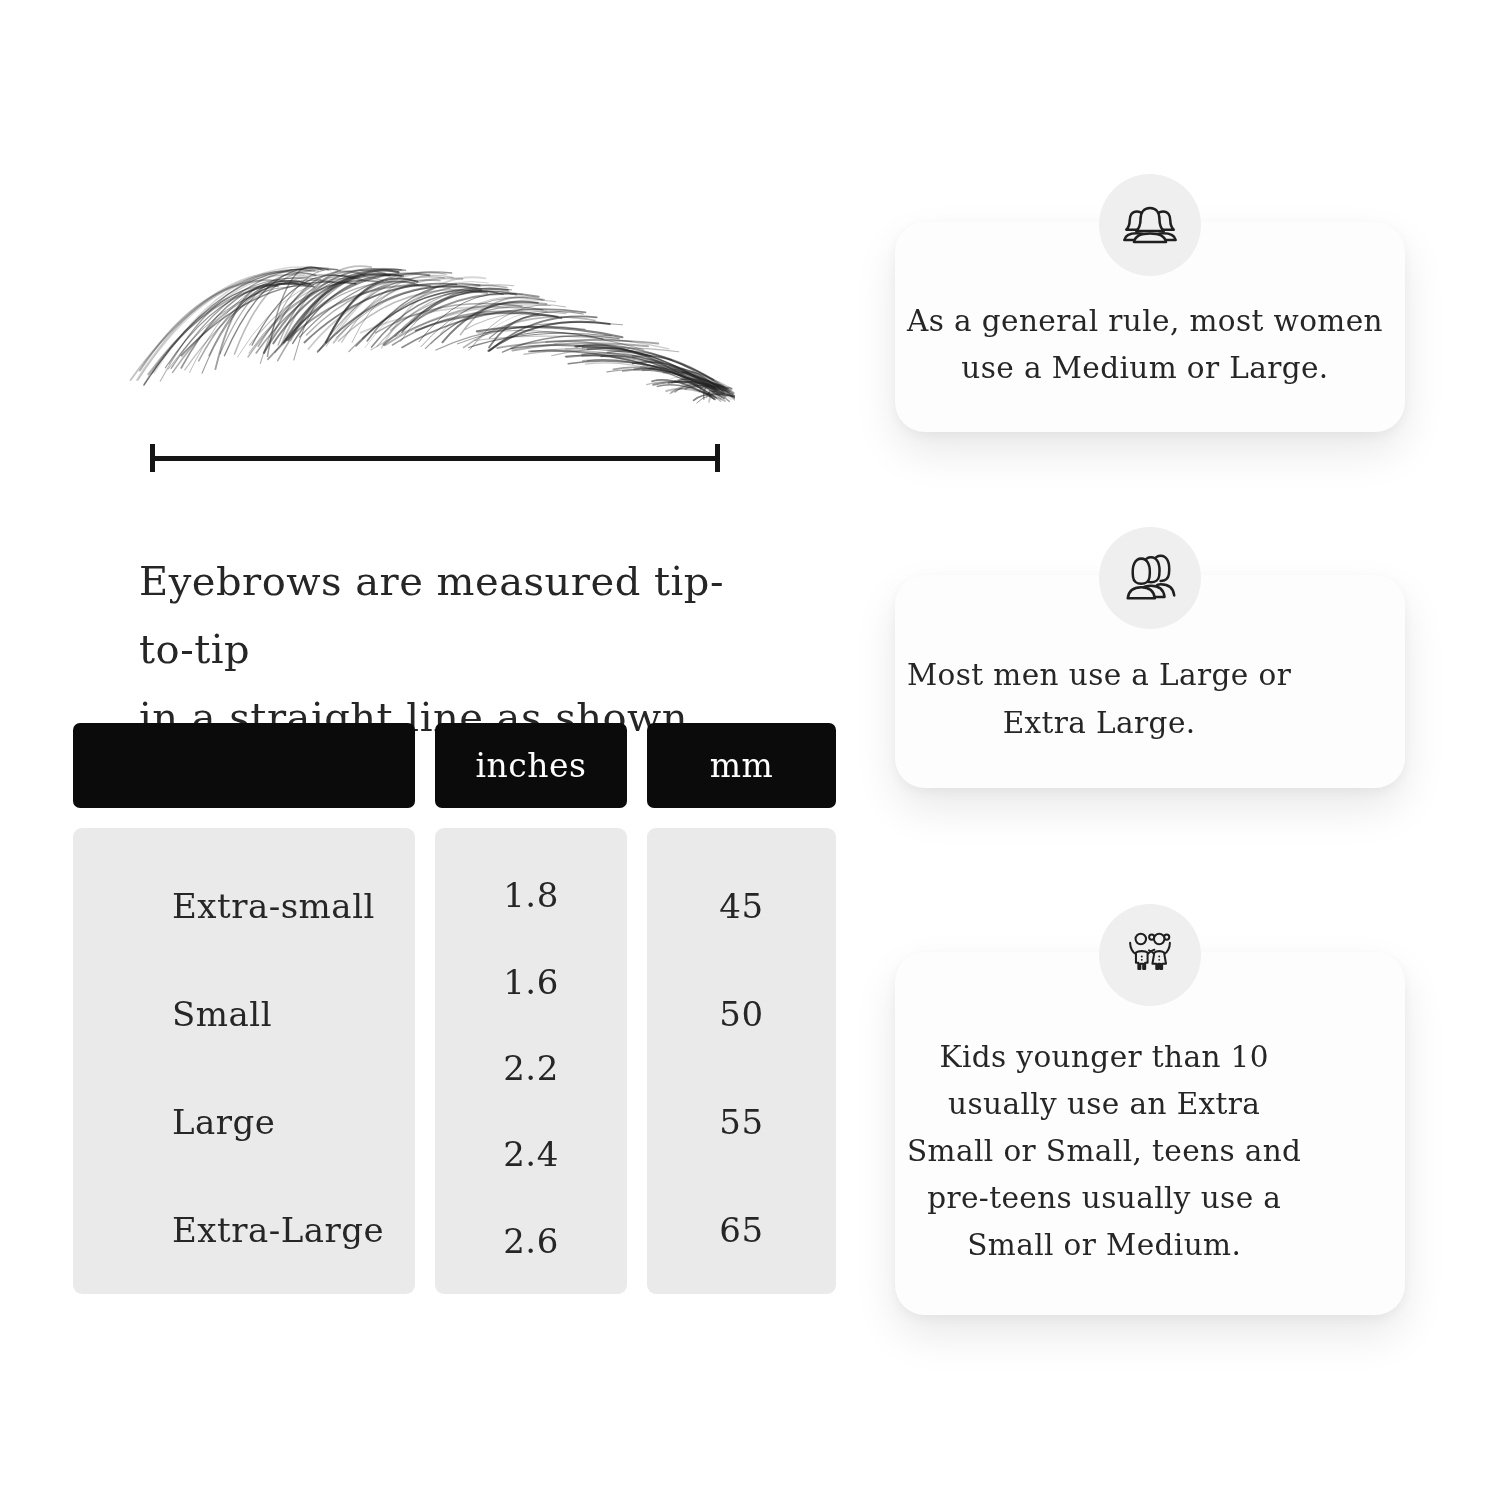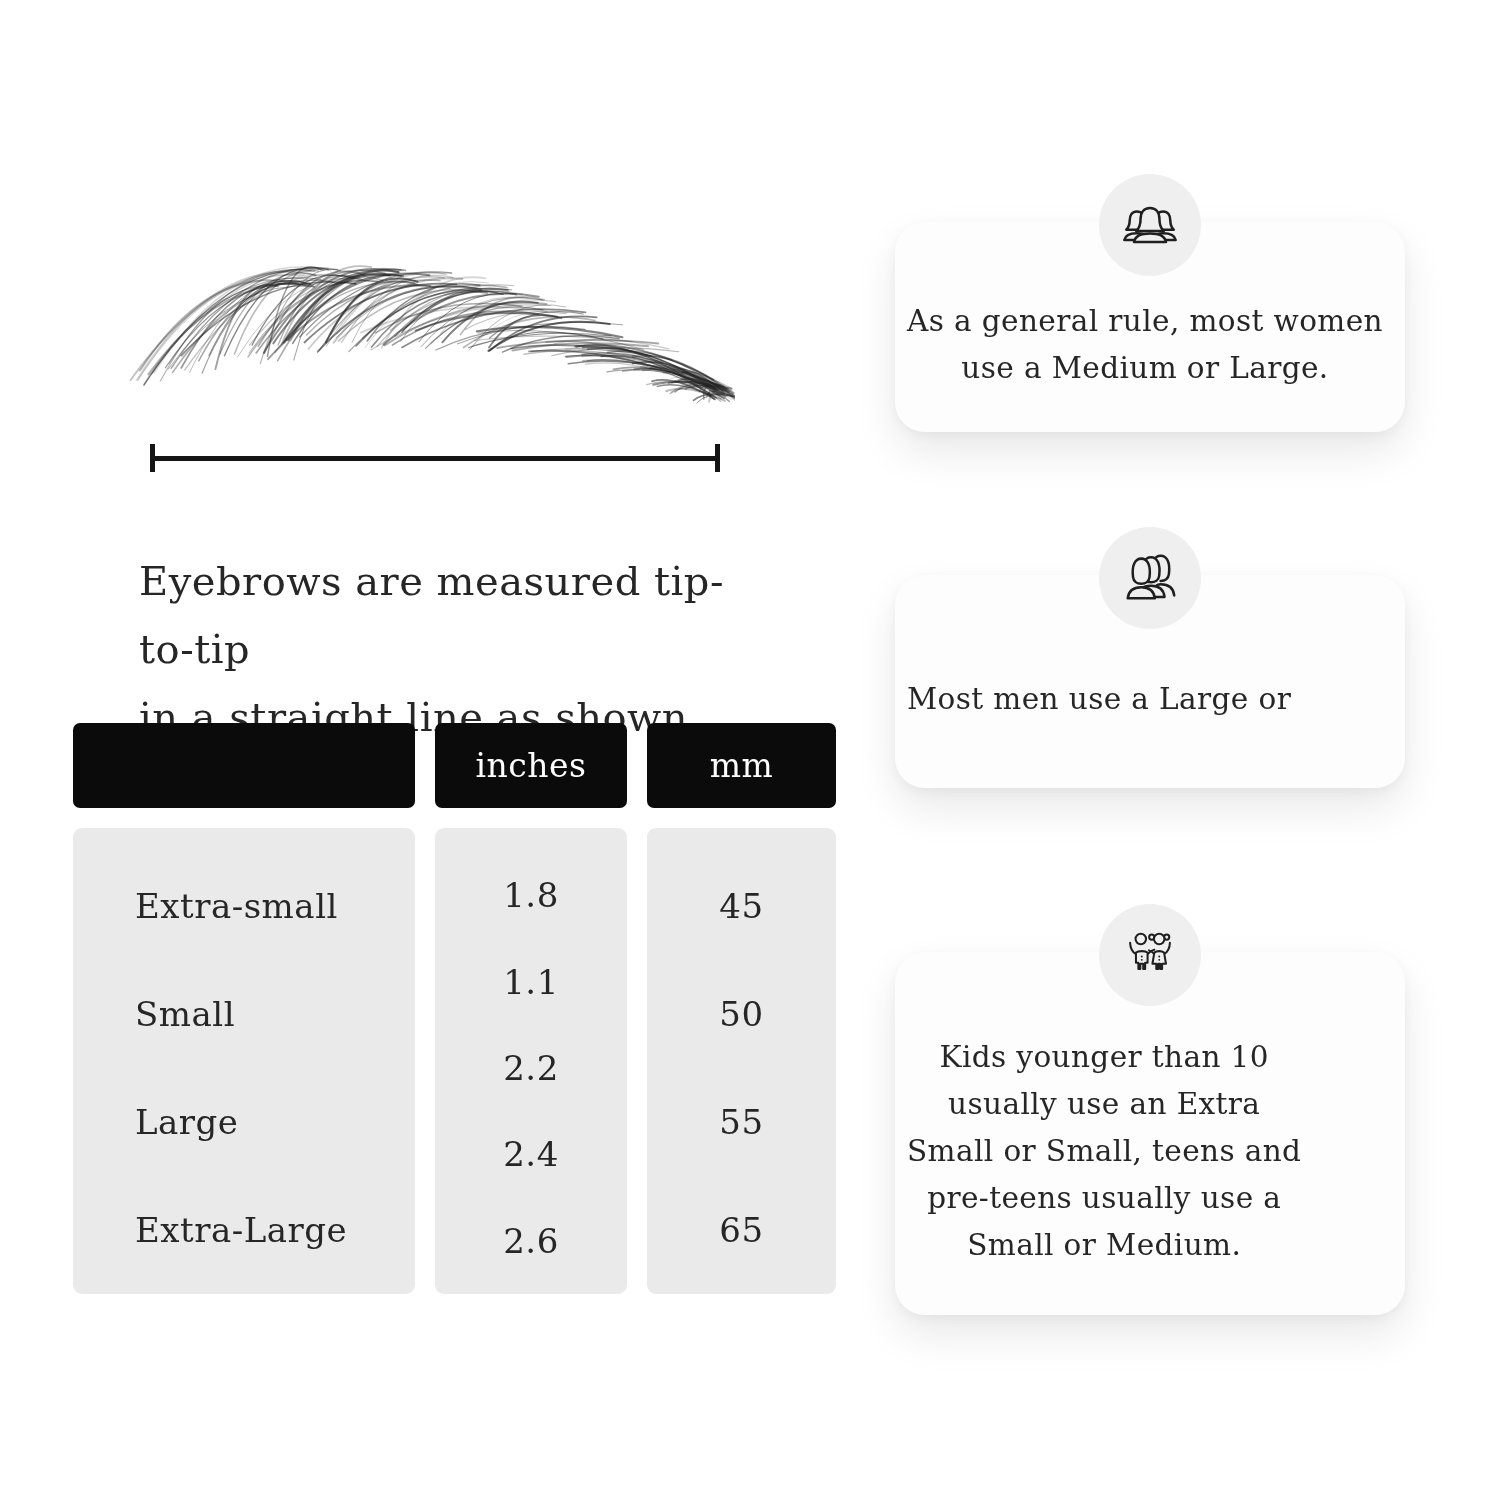--- a/index.html
+++ b/index.html
@@ -28,21 +28,21 @@
   .th{
     height:85px;border-radius:7px;background:var(--table-header-bg,#0b0b0b);
     color:var(--table-header-text,#fff);display:flex;align-items:center;justify-content:center;
     font-size:33px;letter-spacing:.5px;
   }
   .tcol{
     height:466px;border-radius:9px;background:var(--table-body-bg,#eaeaea);
     display:flex;flex-direction:column;box-sizing:border-box;padding:24px 0 10px;
   }
   .tcell{flex:1;display:flex;align-items:center;font-size:34px;letter-spacing:.5px;}
-  .tcol.labels .tcell{padding-left:62px;}
+  .tcol.labels .tcell{padding-left:62px;margin-left:37px;}
   .tcol.nums .tcell{justify-content:center;}
   
   .card{
     position:absolute;left:895px;width:510px;border-radius:30px;
     background:var(--card-bg,#fdfdfd);
     box-shadow:0 20px 44px rgba(0,0,0,.09),0 4px 12px rgba(0,0,0,.045);
     display:flex;align-items:center;justify-content:flex-start;
   }
   .card-0{top:222px;height:210px;}
   .card-1{top:575px;height:213px;}
@@ -259,21 +259,21 @@
     <div class="th">mm</div>
 
     <div class="tcol labels">
       <div class="tcell">Extra-small</div>
       <div class="tcell">Small</div>
       <div class="tcell">Large</div>
       <div class="tcell">Extra-Large</div>
     </div>
     <div class="tcol nums">
       <div class="tcell">1.8</div>
-      <div class="tcell">1.1</div>
+      <div class="tcell">1.6</div>
       <div class="tcell">2.2</div>
       <div class="tcell">2.4</div>
       <div class="tcell">2.6</div>
     </div>
     <div class="tcol nums">
       <div class="tcell">45</div>
       <div class="tcell">50</div>
       <div class="tcell">55</div>
       <div class="tcell">65</div>
     </div>
@@ -302,20 +302,21 @@
         <path d="M34.5,28 C33,16 36.5,9 43,9 C49.5,9 53,16 51.5,28 C51,32.5 47.5,35 43,35"></path>
         <path d="M39,50 C40,41.5 36,38.5 43,38.5 C50,38.5 56,41.5 57,50"></path>
         <path fill="#efefef" d="M24.5,29.5 C23,17.5 26.5,10.5 33,10.5 C39.5,10.5 43,17.5 41.5,29.5 C41,34 37.5,36.5 33,36.5 C28.5,36.5 25,34 24.5,29.5 Z"></path>
         <path fill="#efefef" d="M19,51.5 C20,43 26,40 33,40 C40,40 46,43 47,51.5 Z"></path>
         <path fill="#efefef" d="M14.5,31 C13,19 16.5,12 23,12 C29.5,12 33,19 31.5,31 C31,35.5 27.5,38 23,38 C18.5,38 15,35.5 14.5,31 Z"></path>
         <path fill="#efefef" d="M9,53 C10,44.5 16,41.5 23,41.5 C30,41.5 36,44.5 37,53 Z"></path>
       </svg>
     </div>
     <div class="card-text">
         <div>Most men use a Large or</div>
+        <div>Extra Large.</div>
       </div>
   </div>
 
   <div class="card card-2">
     <div class="icon-circle">
       <svg viewBox="0 0 64 64" fill="none" stroke="#1f1f1f" stroke-width="2.1" stroke-linecap="round" stroke-linejoin="round">
 
         <circle cx="33.8" cy="13.5" r="2.7"></circle>
         <circle cx="49.2" cy="13.5" r="2.7"></circle>
 

